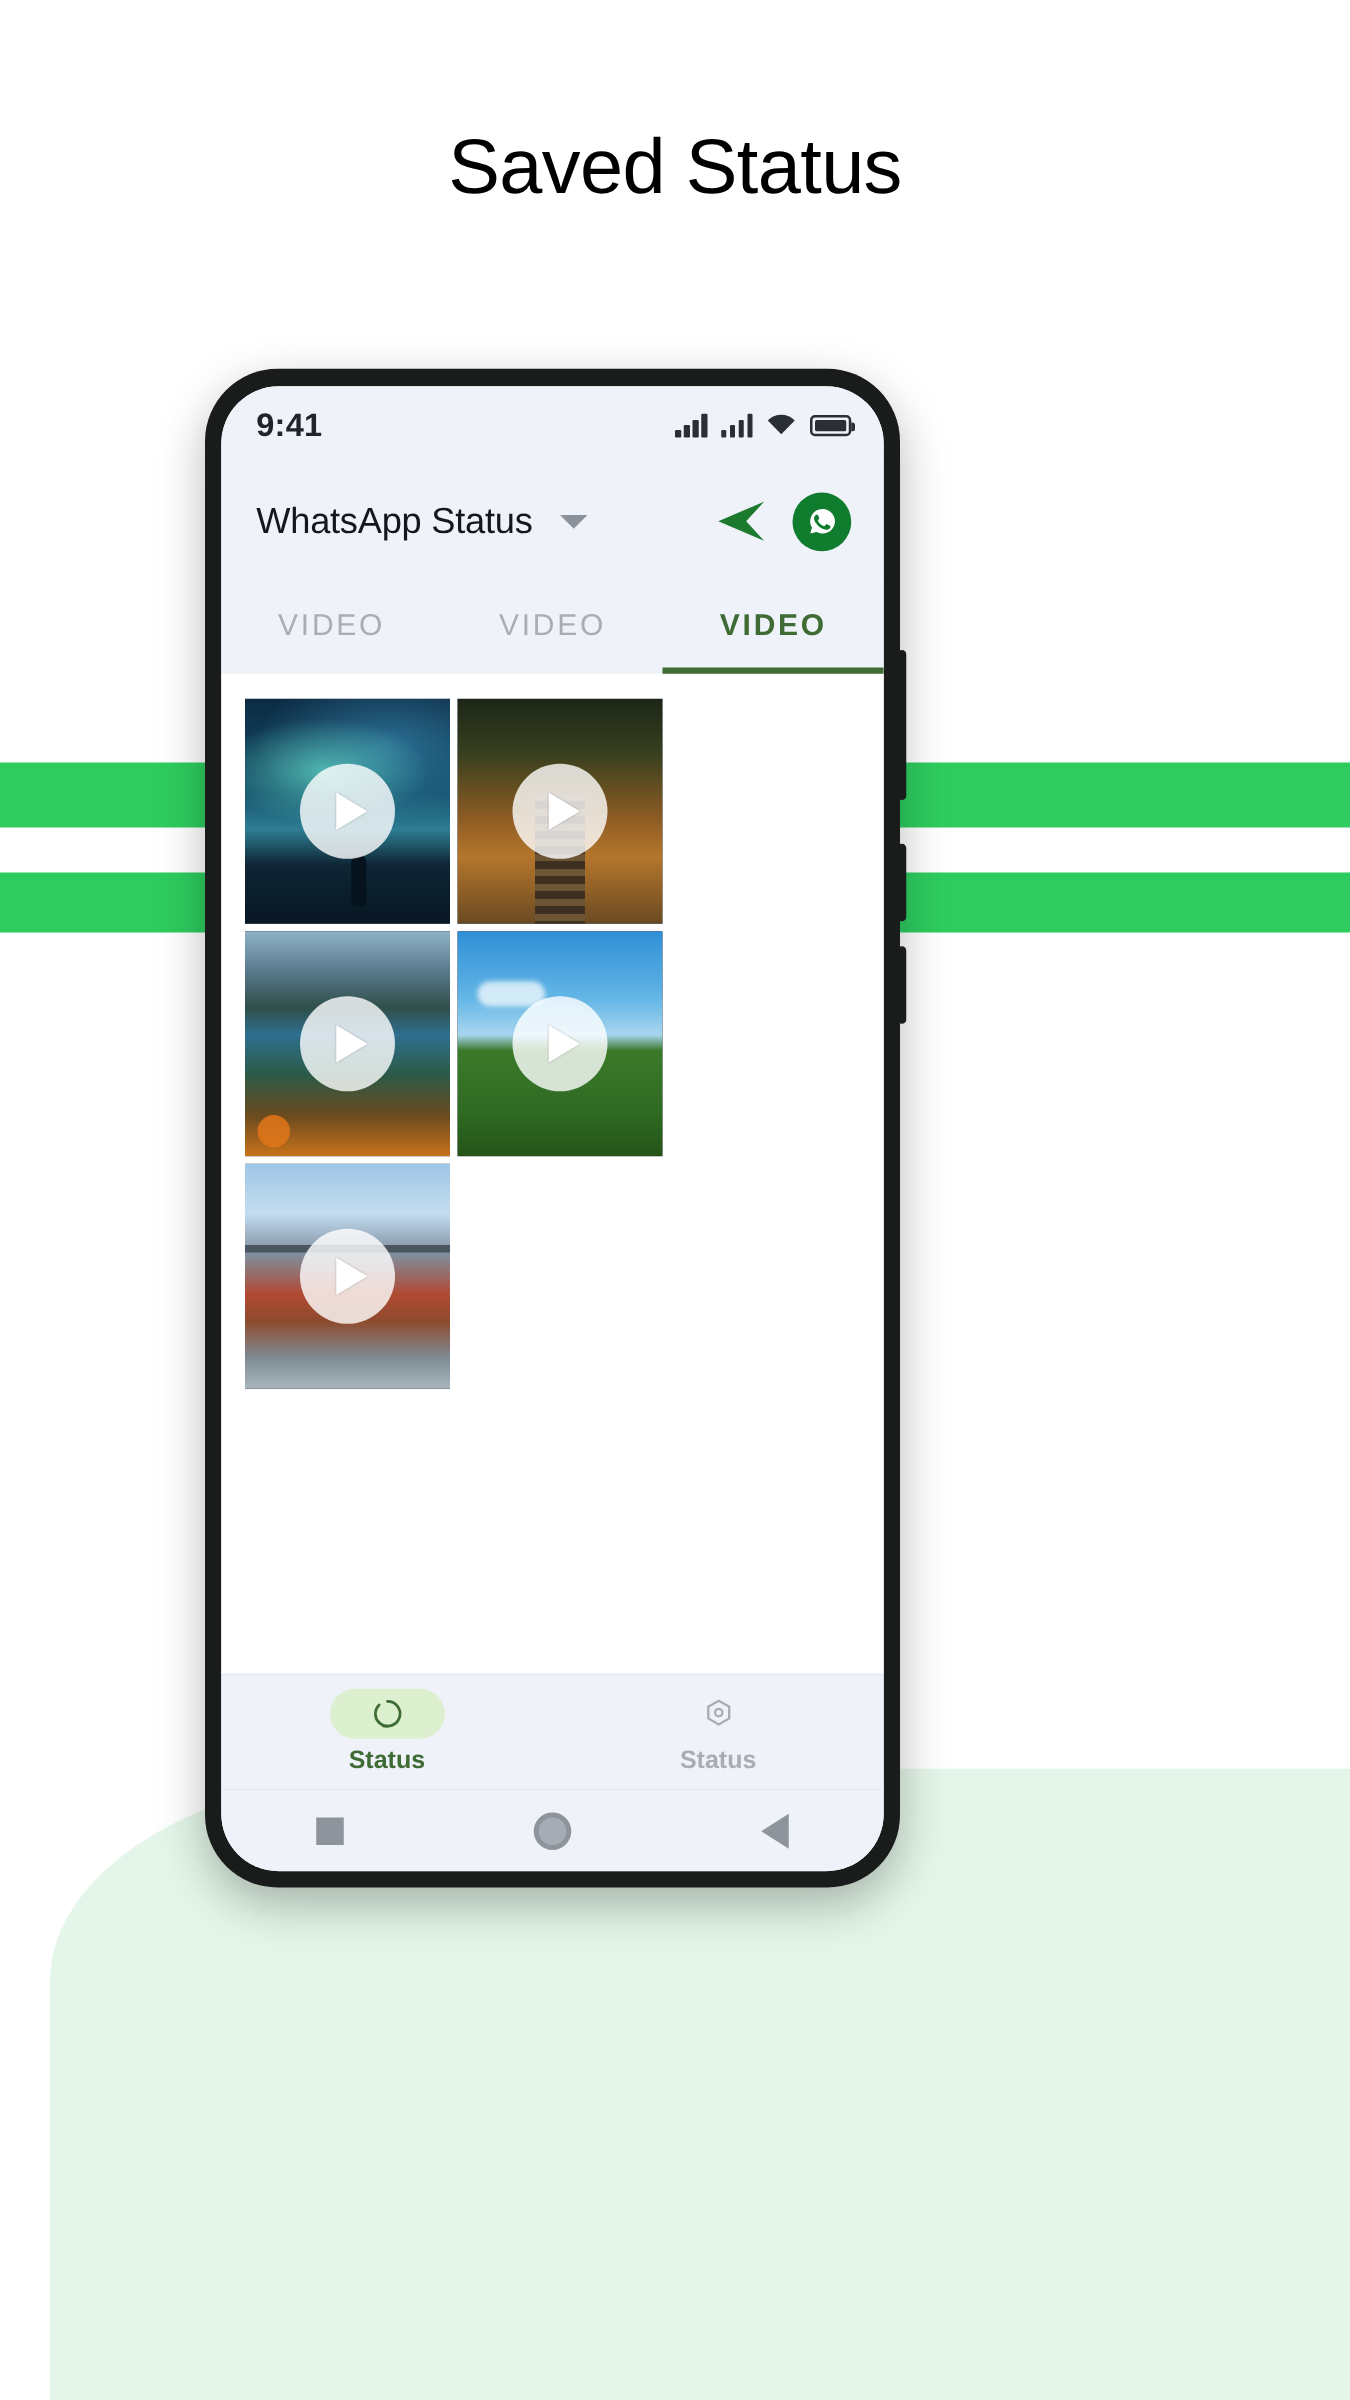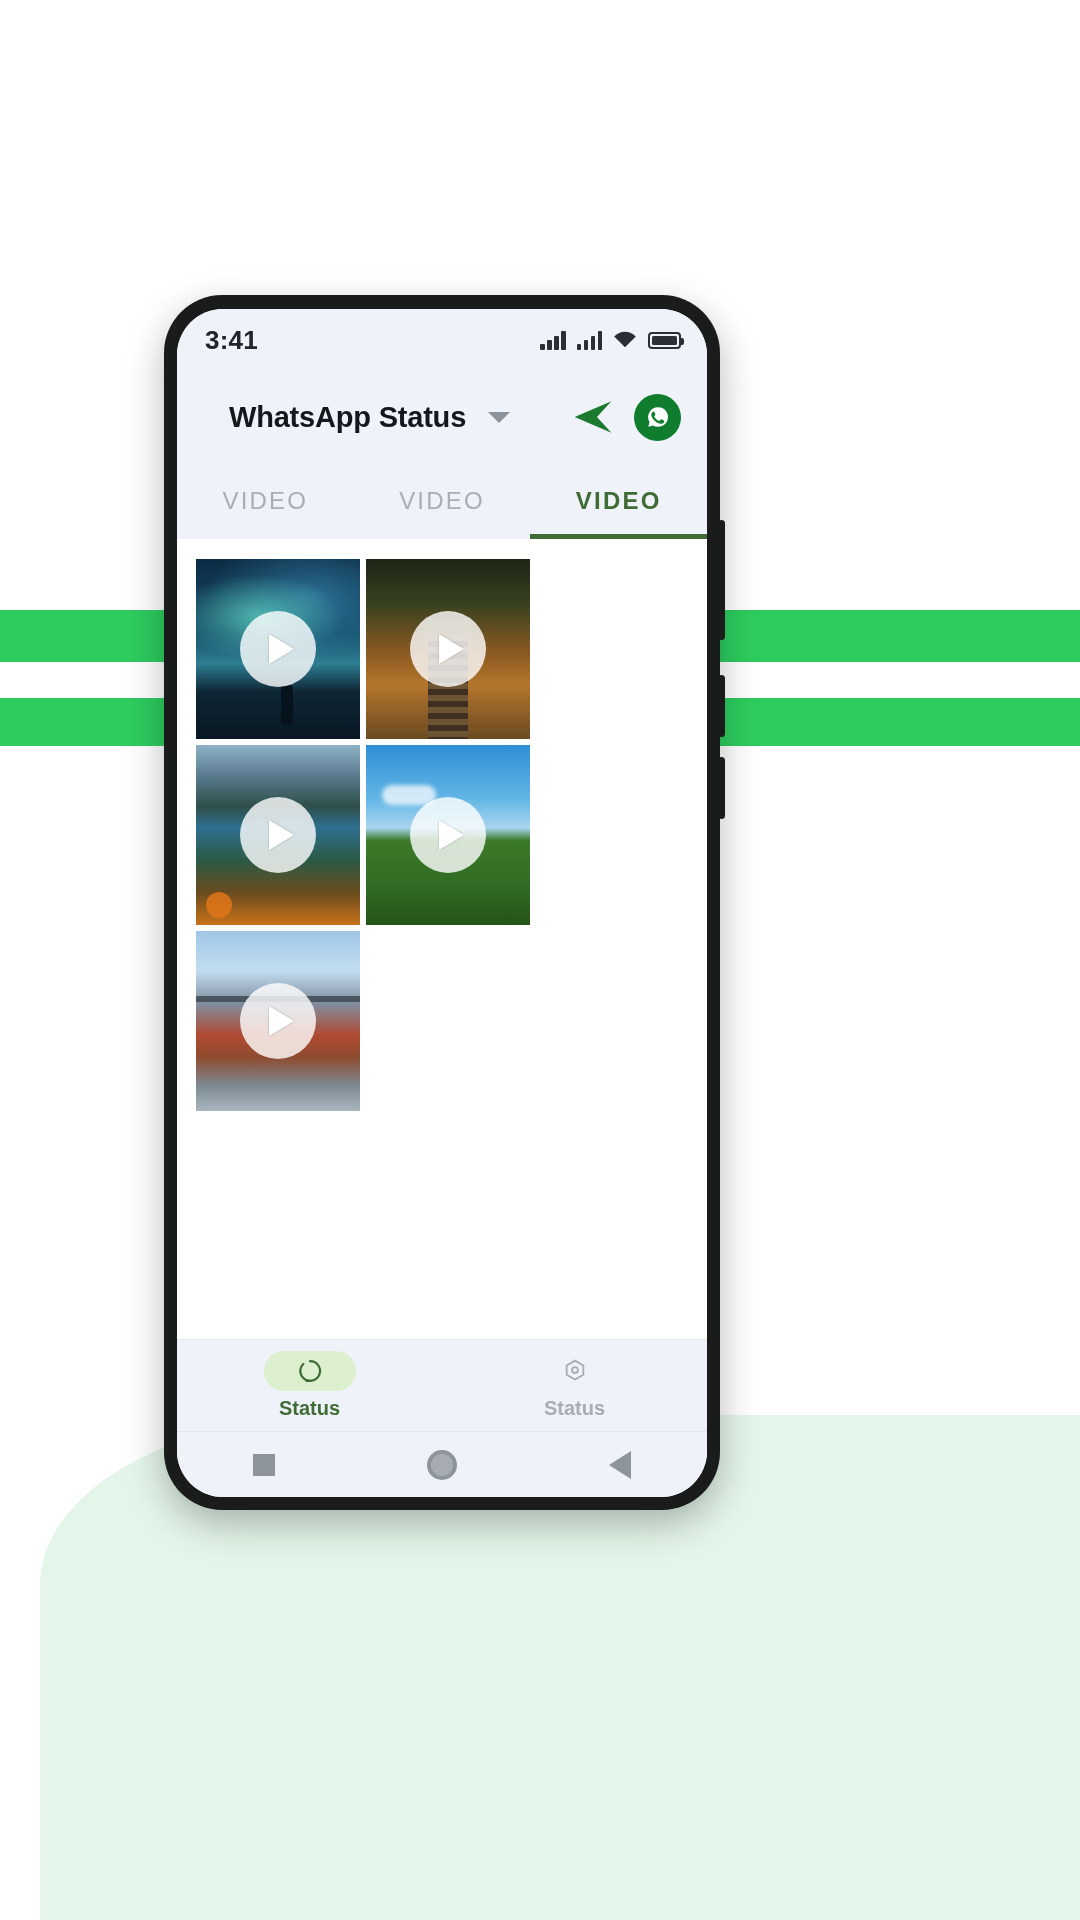--- a/index.html
+++ b/index.html
@@ -76,21 +76,21 @@
   .batt:after { content:""; position:absolute; right:-5px; top:4px; width:3px; height:7px; background:#2A2F36; border-radius:0 2px 2px 0; }
   .batt i { position:absolute; inset:2px; background:#2A2F36; border-radius:1.5px; }
 
   
   #app-bar {
     height: 92px; flex: 0 0 92px;
     background: #EFF2F9;
     display: flex; align-items: center;
     padding: 0 26px 0 28px;
   }
-  #app-title { font-size: 29px; font-weight: 700; color: #14181C; letter-spacing: -0.2px; margin-left: 24px; }
+  #app-title { font-size: 29px; font-weight: 400; color: #14181C; letter-spacing: -0.2px; }
   #app-title-caret {
     width: 0; height: 0; margin-left: 22px;
     border-left: 11px solid transparent; border-right: 11px solid transparent;
     border-top: 11px solid #8C929B;
   }
   #app-bar-spacer { flex: 1; }
   #send-icon { margin-right: 20px; display: flex; }
   #whatsapp-icon { width: 47px; height: 47px; border-radius: 50%; background: #0F7C2E; display: flex; align-items: center; justify-content: center; }
 
   
@@ -183,30 +183,31 @@
 </style>
 </head>
 <body>
 
 <div id="stage">
 
   <div class="stripe" id="stripe-1"></div>
   <div class="stripe" id="stripe-2"></div>
   <div id="blob"></div>
 
+  <div id="page-title">Saved Status</div>
 
   <div id="phone">
     <div class="side-btn" id="side-btn-1"></div>
     <div class="side-btn" id="side-btn-2"></div>
     <div class="side-btn" id="side-btn-3"></div>
 
     <div id="screen">
 
       <div id="status-bar">
-        <div id="status-time">3:41</div>
+        <div id="status-time">9:41</div>
         <div id="status-icons">
           <span class="bars">
               <i></i>
               <i></i>
               <i></i>
               <i></i>
             </span>
           <span class="bars">
               <i></i>
               <i></i>

